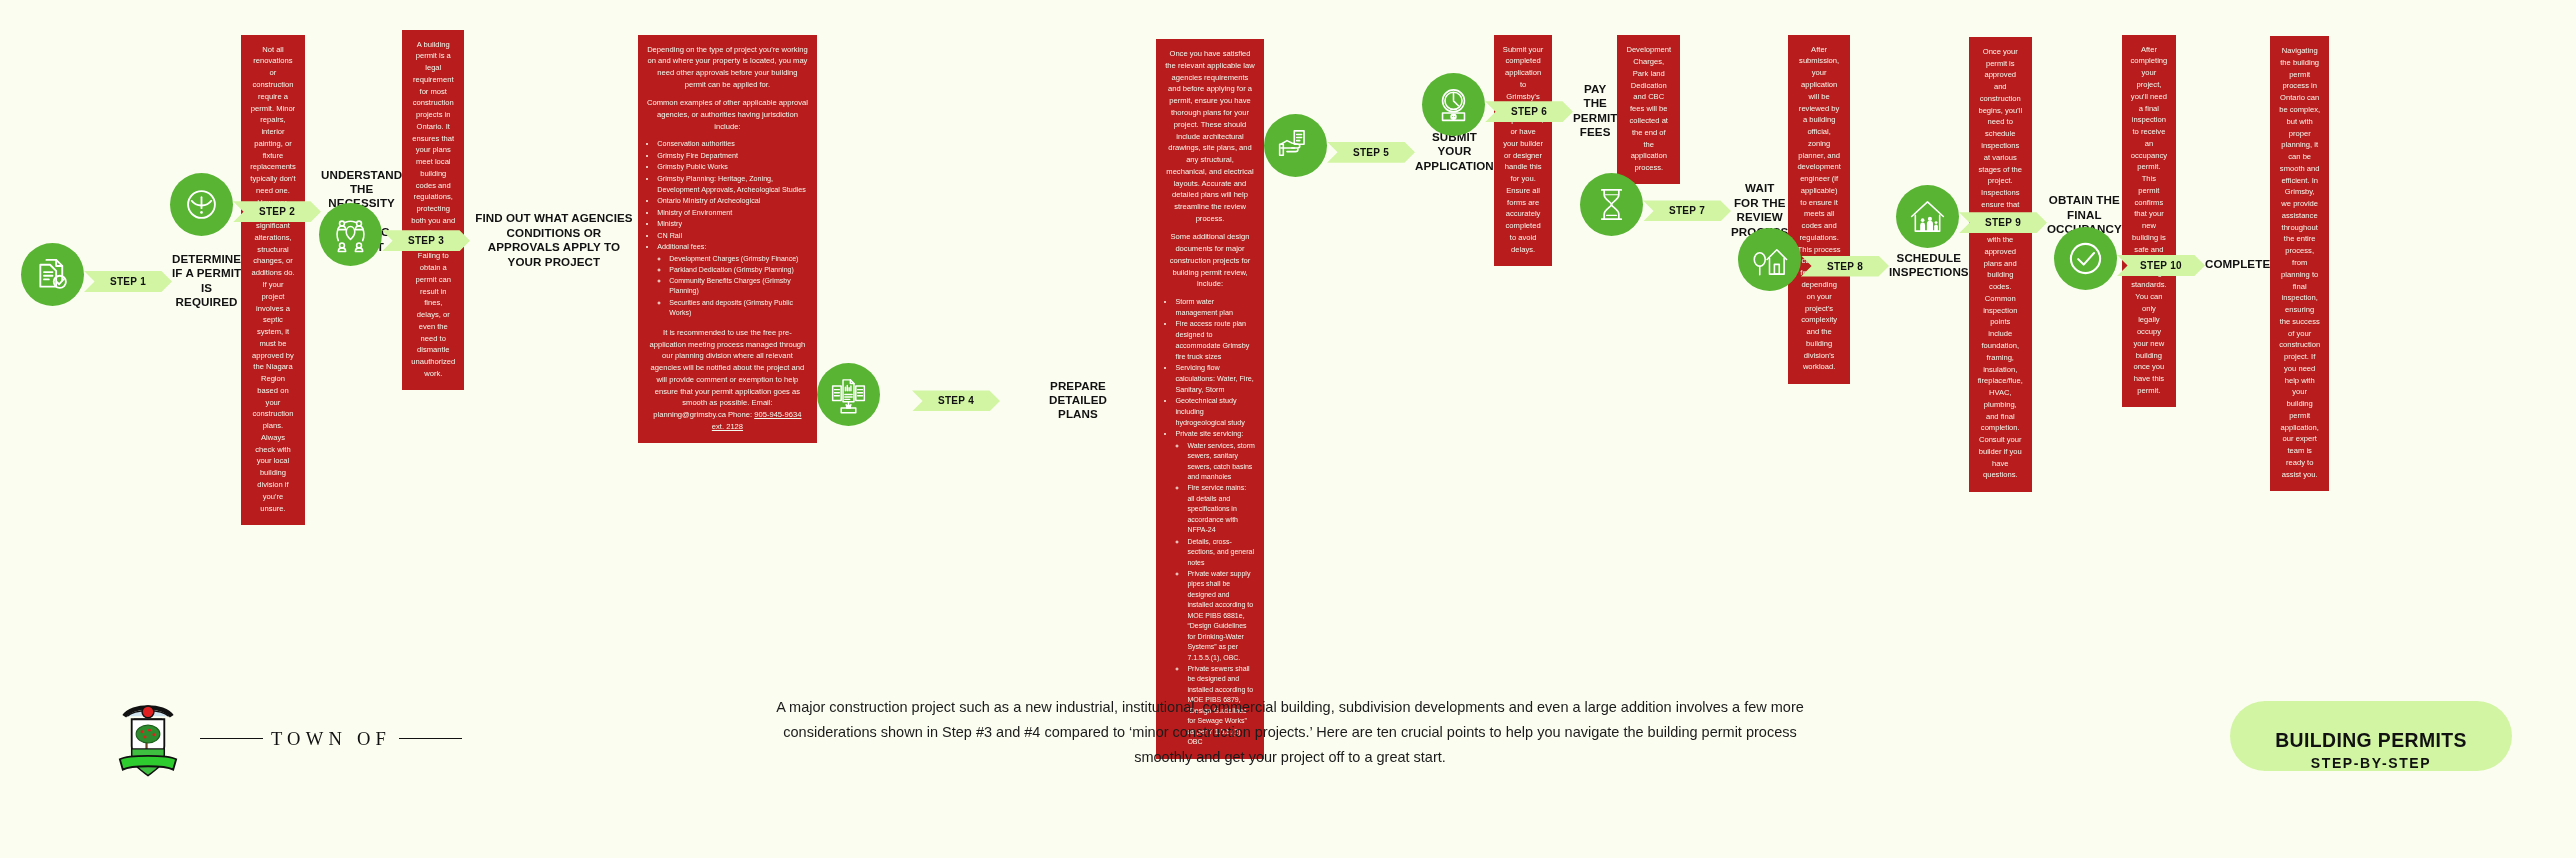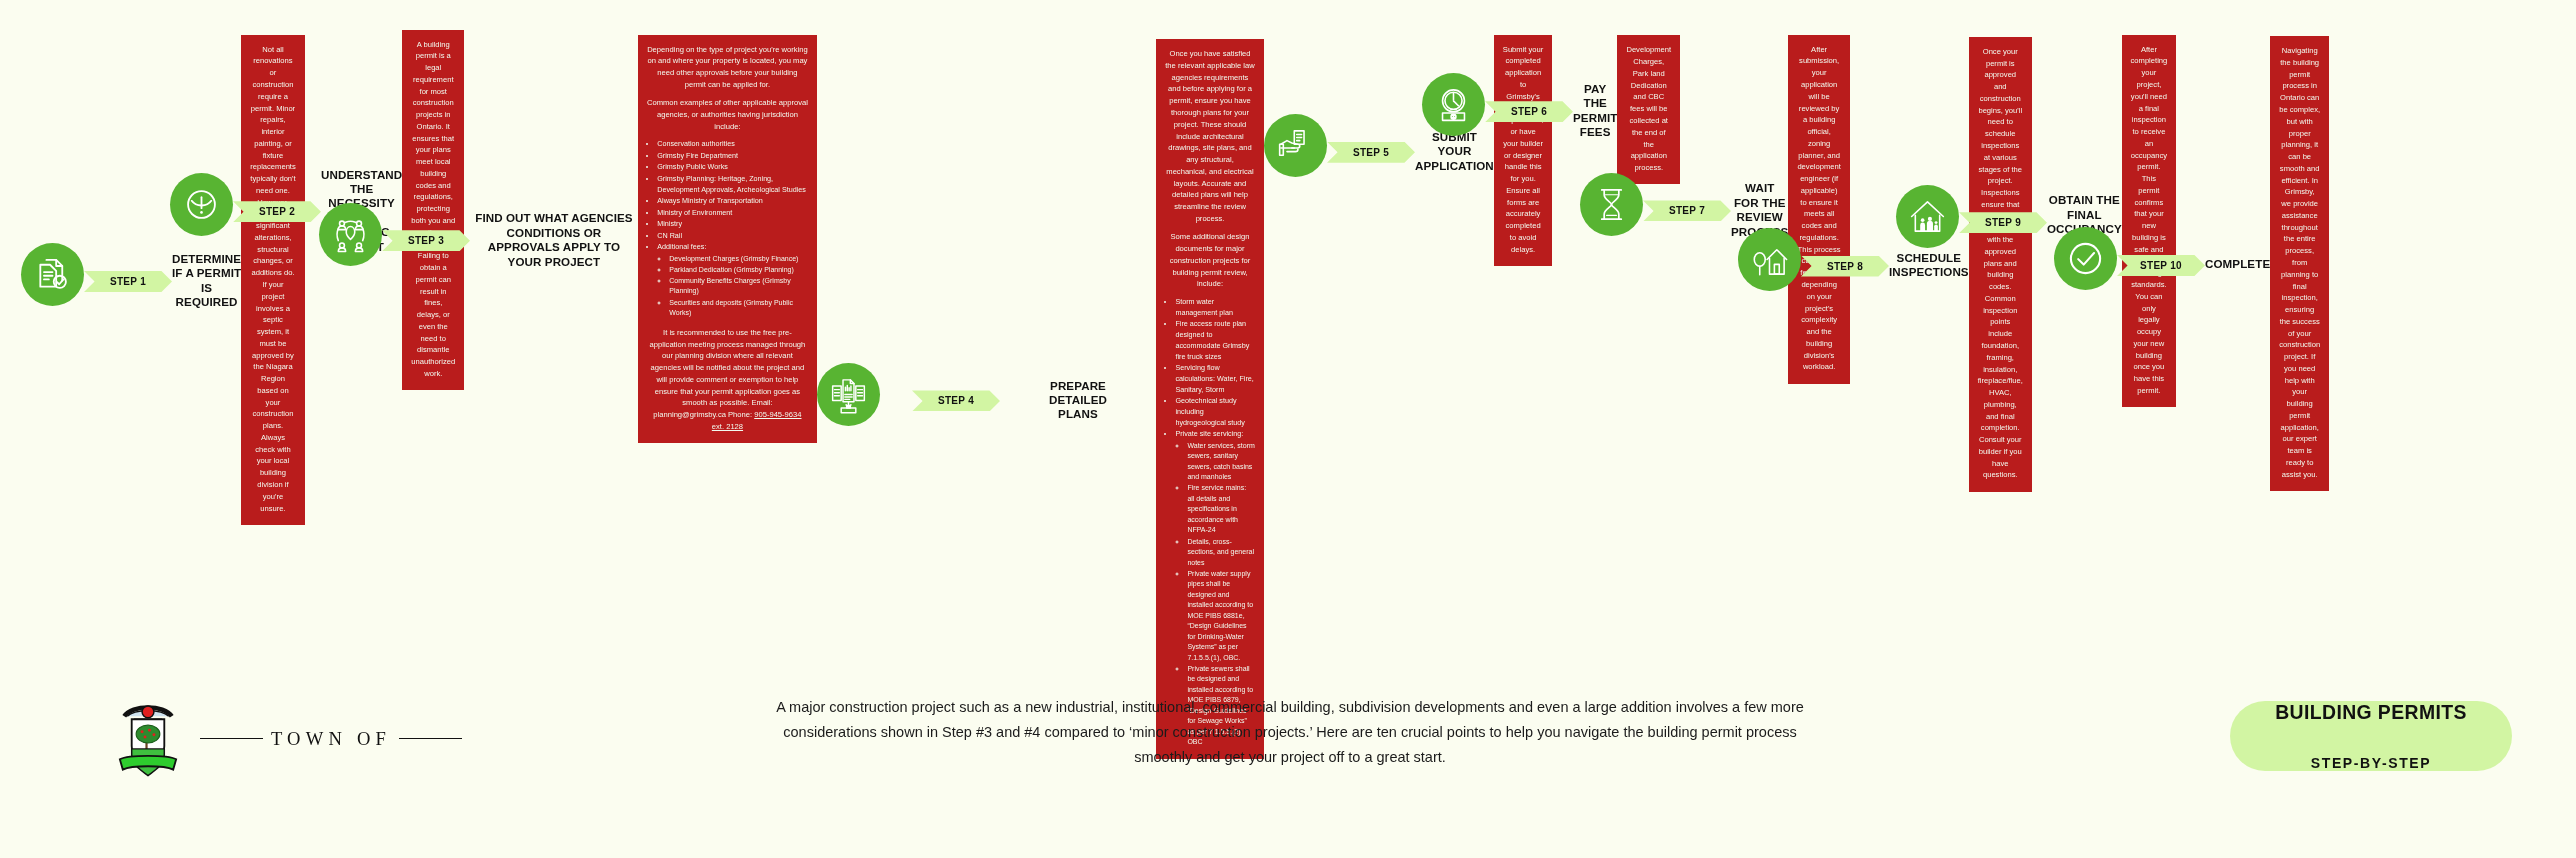--- a/index.html
+++ b/index.html
@@ -130,21 +130,21 @@
     font-size: 28px; font-weight: 700; letter-spacing: -0.4px; color: #111;
   }
   #headline p {
     margin-top: 24px; font-size: 14.5px; line-height: 1.72; color: #1b1b1b;
   }
 
   #badge {
     position: absolute; left: 2230px; top: 45px;
     width: 282px; height: 70px; border-radius: 35px;
     background: #d2f5a3;
-    display: flex; flex-direction: column; align-items: center; justify-content: space-between;
+    display: flex; flex-direction: column; align-items: center; justify-content: flex-end;
   }
   #badge .b1 { font-size: 19.4px; font-weight: 700; letter-spacing: 0.4px; color: #111; }
   #badge .b2 { font-size: 14px; font-weight: 700; letter-spacing: 1.6px; color: #111; margin-top: 3px; }
 </style>
 </head>
 <body>
 
 <div id="page">
 
   <div id="steps">
@@ -215,21 +215,21 @@
         </div>
       <div class="step-title">FIND OUT WHAT AGENCIES CONDITIONS OR APPROVALS APPLY TO YOUR PROJECT</div>
       <div class="step-body">
         <p>Depending on the type of project you're working on and where your property is located, you may need other approvals before your building permit can be applied for.</p>
         <p>Common examples of other applicable approval agencies, or authorities having jurisdiction include:</p>
         <ul>
           <li><span>Conservation authorities</span></li>
           <li><span>Grimsby Fire Department</span></li>
           <li><span>Grimsby Public Works</span></li>
           <li><span>Grimsby Planning: Heritage, Zoning, Development Approvals, Archeological Studies</span></li>
-          <li><span>Always Ministry of Transportation</span></li>
+          <li><span>Ontario Ministry of Archeological</span></li>
           <li><span>Ministry of Environment</span></li>
           <li><span>Ministry</span></li>
           <li><span>CN Rail</span></li>
           <li>
             <span>Additional fees:</span>
             <ul>
               <li>Development Charges (Grimsby Finance)</li>
               <li>Parkland Dedication (Grimsby Planning)</li>
               <li>Community Benefits Charges (Grimsby Planning)</li>
               <li>Securities and deposits (Grimsby Public Works)</li>

